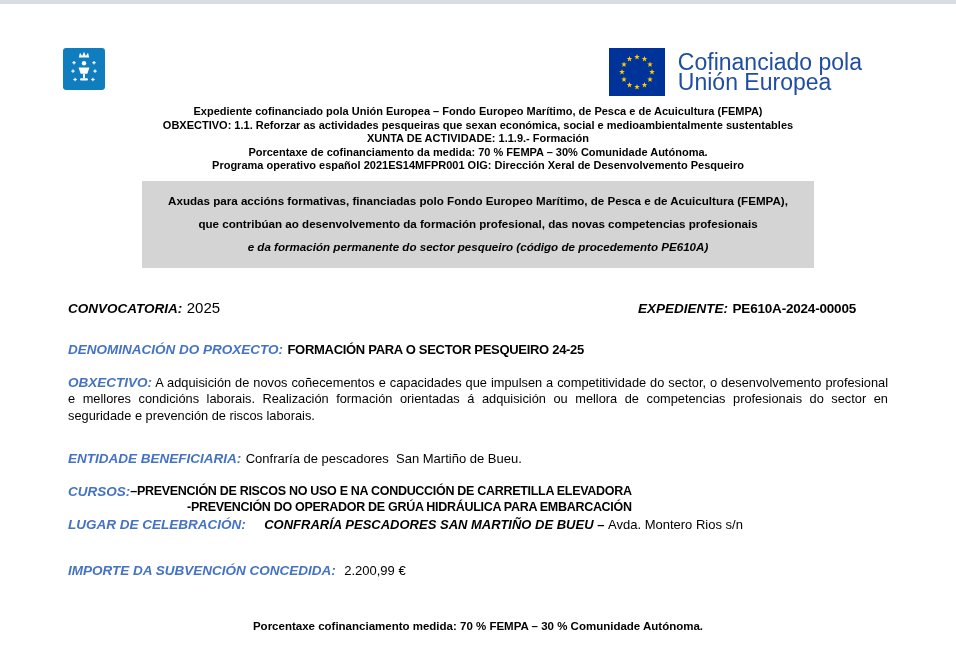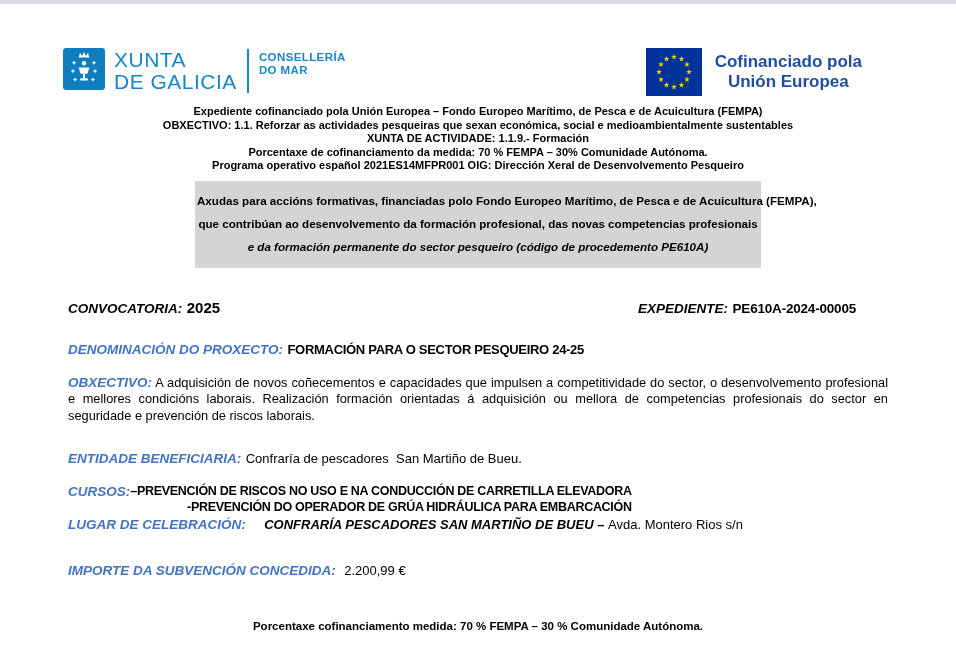--- a/index.html
+++ b/index.html
@@ -23,51 +23,51 @@
     font-weight:400; letter-spacing:0.5px;
   }
   .xunta-divider { width:2px; height:44px; background:var(--xunta-blue,#1787C8); }
   .xunta-dept {
     color:var(--xunta-blue,#1787C8); font-size:11.5px; line-height:13px;
     font-weight:700; letter-spacing:0.4px; margin-top:-14px;
   }
   .eu { display:flex; align-items:center; gap:13px; }
   .eu-flag { width:56px; height:48px; flex:0 0 auto; }
   .eu-label {
-    color:var(--eu-text-blue,#1F4EA1); font-weight:700; font-size:17px;
-    line-height:20px; text-align:center;
+    color:var(--eu-text-blue,#1F4EA1); font-weight:400; font-size:23px;
+    line-height:20px; text-align:left;
   }
 
   
   .intro { margin-top:9px; text-align:center; }
   .intro div {
     font-size:11px; font-weight:700; line-height:13.5px; white-space:nowrap;
   }
 
   
   .highlight-box {
-    width:566px; margin:8px auto 0; background:var(--box-bg,#d4d4d4);
+    width:672px; margin:8px auto 0; background:var(--box-bg,#d4d4d4);
     padding:8px 2px 10px; text-align:center;
   }
   .highlight-box div {
     font-size:11.6px; font-weight:700; line-height:23px; white-space:nowrap;
   }
   .highlight-box .it { font-style:italic; }
 
   
   .blue-label {
     color:var(--heading-blue,#4472C4); font-weight:700; font-style:italic;
     font-size:13.5px;
   }
   .row { margin:0 68px; }
   .conv-row {
     display:flex; justify-content:space-between; margin-top:31px;
   }
   .black-label { font-weight:700; font-style:italic; font-size:13.5px; }
-  .conv-value { font-weight:700; font-size:15px; font-style:normal; }
+  .conv-value { font-weight:400; font-size:15px; font-style:normal; }
   .exp-value  { font-weight:700; font-size:13.5px; letter-spacing:-0.2px; }
   .conv-row .right { margin-right:32px; }
 
   .denom-row { margin-top:23px; }
   .denom-value { font-weight:700; font-size:13px; letter-spacing:-0.3px; }
 
   .obx-row { margin-top:17px; text-align:justify; font-size:12.8px; line-height:16.5px; }
 
   .ent-row { margin-top:25px; }
   .ent-value { font-size:13px; white-space:pre; }
@@ -123,31 +123,20 @@
         <g transform="translate(11.5,30)">
             <rect x="-1.6" y="-0.55" width="3.2" height="1.1"></rect>
             <rect x="-0.55" y="-1.6" width="1.1" height="3.2"></rect>
           </g>
         <g transform="translate(28.5,30)">
             <rect x="-1.6" y="-0.55" width="3.2" height="1.1"></rect>
             <rect x="-0.55" y="-1.6" width="1.1" height="3.2"></rect>
           </g>
       </g>
     </svg>
-    <div class="xunta-text">
-      <div class="xunta-brand">
-        <div>XUNTA</div>
-        <div>DE GALICIA</div>
-      </div>
-      <div class="xunta-divider"></div>
-      <div class="xunta-dept">
-        <div>CONSELLERÍA</div>
-        <div>DO MAR</div>
-      </div>
-    </div>
   </div>
 
   <div class="eu">
     <svg class="eu-flag" viewBox="0 0 56 48">
       <rect x="0" y="0" width="56" height="48" fill="#003399"></rect>
       <defs>
         <polygon id="st" fill="#FFCC00" points="0,-3 0.71,-0.97 2.85,-0.93 1.14,0.37 1.76,2.43 0,1.2 -1.76,2.43 -1.14,0.37 -2.85,-0.93 -0.71,-0.97"></polygon>
       </defs>
       <use href="#st" transform="translate(28,9)"></use>
       <use href="#st" transform="translate(35.5,11)"></use>

